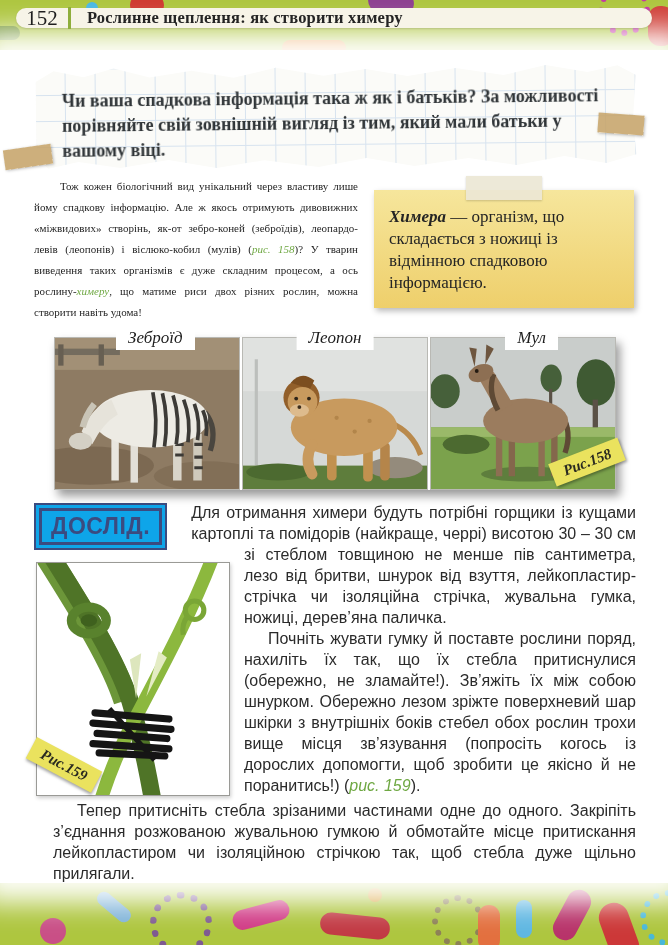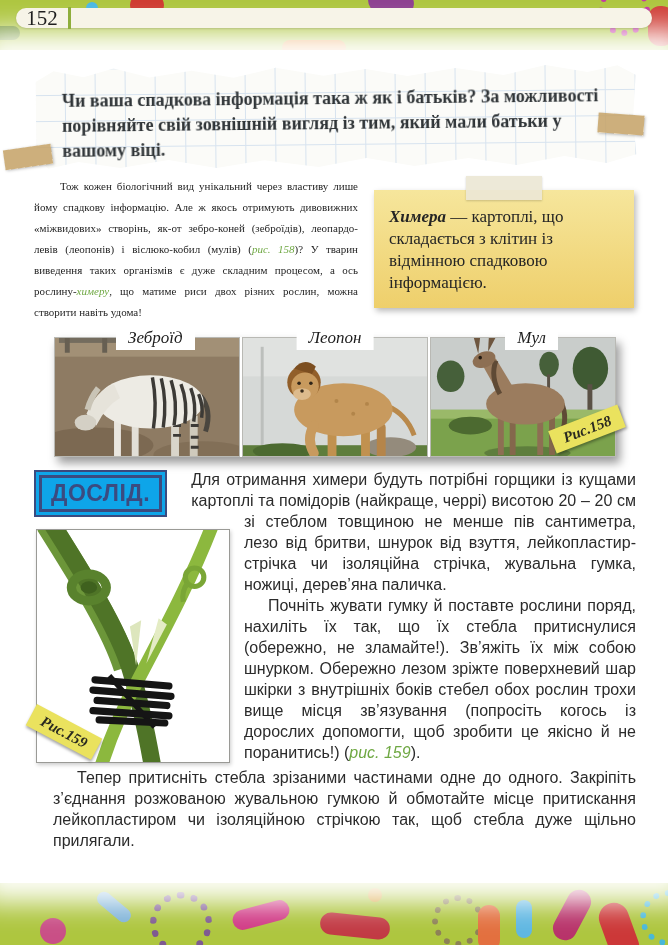--- a/index.html
+++ b/index.html
@@ -38,21 +38,21 @@
   
   .sticky{float:right;width:230px;margin:14px 2px 6px 16px;position:relative;
           background:linear-gradient(180deg,#f6e69c,#eecf6b);
           box-shadow:2px 3px 6px rgba(0,0,0,.28);padding:16px 15px 14px;}
   .sticky p{margin:0;font-size:17px;line-height:22px;color:#242424;}
   .term{font-weight:bold;font-style:italic;text-align:center;}
   .sticky-tape{position:absolute;top:-14px;left:50%;transform:translateX(-50%);
                width:76px;height:24px;background:rgba(236,231,213,.92);
                box-shadow:0 1px 2px rgba(0,0,0,.18);}
   
-  .photos{position:relative;width:562px;height:120px;margin:14px auto 8px;display:flex;gap:2px;
+  .photos{position:relative;width:562px;height:153px;margin:14px auto 8px;display:flex;gap:2px;
           box-shadow:4px 6px 9px rgba(0,0,0,.4);}
   .photo{flex:1;position:relative;border:1px solid #b9b9b4;overflow:hidden;background:#ddd;}
   .photo svg{display:block;width:100%;height:100%;}
   .plab{position:absolute;top:-11px;background:#fff;padding:0 12px;z-index:5;
         font-style:italic;font-size:17px;line-height:24px;color:#1c1c1c;}
   .l1{left:62px;} .l2{left:50%;transform:translateX(-50%);} .l3{right:58px;}
   .ftag{position:absolute;background:#eae25e;color:#2a2a20;font-weight:bold;font-style:italic;
         font-size:15px;line-height:18px;padding:3px 12px;z-index:6;
         box-shadow:1px 2px 3px rgba(0,0,0,.35);white-space:nowrap;}
   .tag158{right:-8px;bottom:16px;transform:rotate(-21deg);}
@@ -101,35 +101,36 @@
     <span style="left:640px;top:890px;width:44px;height:44px;border:6px dotted #49b8d8;border-radius:50%;"></span>
     <span style="left:368px;top:888px;width:14px;height:14px;background:#d8a33c;border-radius:50%;"></span>
     <span style="left:94px;top:900px;width:40px;height:14px;background:#7fb3d8;border-radius:7px;transform:rotate(40deg);"></span>
   </div>
 
   <div class="page"></div>
 
   <header class="topbar">
     <span class="pnum">152</span>
     <span class="vline"></span>
+    <span class="ptitle">Рослинне щеплення: як створити химеру</span>
   </header>
 
   <div class="notebook">
     <div class="grid"></div>
     <p>Чи ваша спадкова інформація така ж як і батьків? За можливості порівняйте свій зовнішній вигляд із тим, який мали батьки у вашому віці.</p>
   </div>
   <div class="tape tape-l"></div>
   <div class="tape tape-r"></div>
 
   <div class="content">
 
     <div class="intro-wrap">
       <aside class="sticky">
         <div class="sticky-tape"></div>
-        <p><b class="term">Химера</b><span> — картоплі, що складається з клітин із відмінною спадковою інформацією.</span></p>
+        <p><b class="term">Химера</b><span> — організм, що складається з ножиці із відмінною спадковою інформацією.</span></p>
       </aside>
       <p class="serif ind"><span>Тож кожен біологічний вид унікальний через властиву лише йому спадкову інформацію. Але ж якось отримують дивовижних «міжвидових» створінь, як-от зебро-коней (зеброїдів), леопардо-левів (леопонів) і віслюко-кобил (мулів) (</span><em class="ref">рис. 158</em><span>)? У тварин виведення таких організмів є дуже складним процесом, а ось рослину-</span><em class="ref">химеру</em><span>, що матиме риси двох різних рослин, можна створити навіть удома!</span></p>
     </div>
 
     <div class="photos">
       <span class="plab l1">Зеброїд</span>
       <span class="plab l2">Леопон</span>
       <span class="plab l3">Мул</span>
       <span class="ftag tag158">Рис.158</span>
 
@@ -224,19 +225,19 @@
           <ellipse cx="50" cy="56" rx="8" ry="6" fill="#3f611e"></ellipse>
           <circle cx="153" cy="46" r="9" fill="none" stroke="#7aa636" stroke-width="5"></circle>
           <path d="M146,52 q-6,8 -4,18" stroke="#7aa636" stroke-width="5" fill="none"></path>
           <polygon points="90,94 101,88 96,132" fill="#dde6bd"></polygon>
           <polygon points="118,86 126,92 106,130" fill="#e4ecc4"></polygon>
           <path d="M70,142 L114,192" stroke="#151515" stroke-width="5"></path>
           <path d="M56,146 L128,152 M54,156 L130,162 M58,166 L126,171 M54,176 L128,181 M60,185 L124,188" stroke="#151515" stroke-width="7" stroke-linecap="round" fill="none"></path>
         </svg>
         <span class="ftag tag159">Рис.159</span>
       </div>
-      <p class="sans">Для отримання химери будуть потрібні горщики із кущами картоплі та помідорів (найкраще, черрі) висотою 20 – 20 см зі стеблом товщиною не менше пів сантиметра, лезо від бритви, шнурок від взуття, лейкопластир-стрічка чи ізоляційна стрічка, жувальна гумка, ножиці, дерев’яна паличка.</p>
+      <p class="sans">Для отримання химери будуть потрібні горщики із кущами картоплі та помідорів (найкраще, черрі) висотою 30 – 30 см зі стеблом товщиною не менше пів сантиметра, лезо від бритви, шнурок від взуття, лейкопластир-стрічка чи ізоляційна стрічка, жувальна гумка, ножиці, дерев’яна паличка.</p>
       <p class="sans ind"><span>Почніть жувати гумку й поставте рослини поряд, нахиліть їх так, що їх стебла притиснулися (обережно, не зламайте!). Зв’яжіть їх між собою шнурком. Обережно лезом зріжте поверхневий шар шкірки з внутрішніх боків стебел обох рослин трохи вище місця зв’язування (попросіть когось із дорослих допомогти, щоб зробити це якісно й не поранитись!) (</span><em class="ref">рис. 159</em><span>).</span></p>
       <p class="sans ind p3">Тепер притисніть стебла зрізаними частинами одне до одного. Закріпіть з’єднання розжованою жувальною гумкою й обмотайте місце притискання лейкопластиром чи ізоляційною стрічкою так, щоб стебла дуже щільно прилягали.</p>
     </div>
 
   </div>
 </div>
 
 </body></html>

